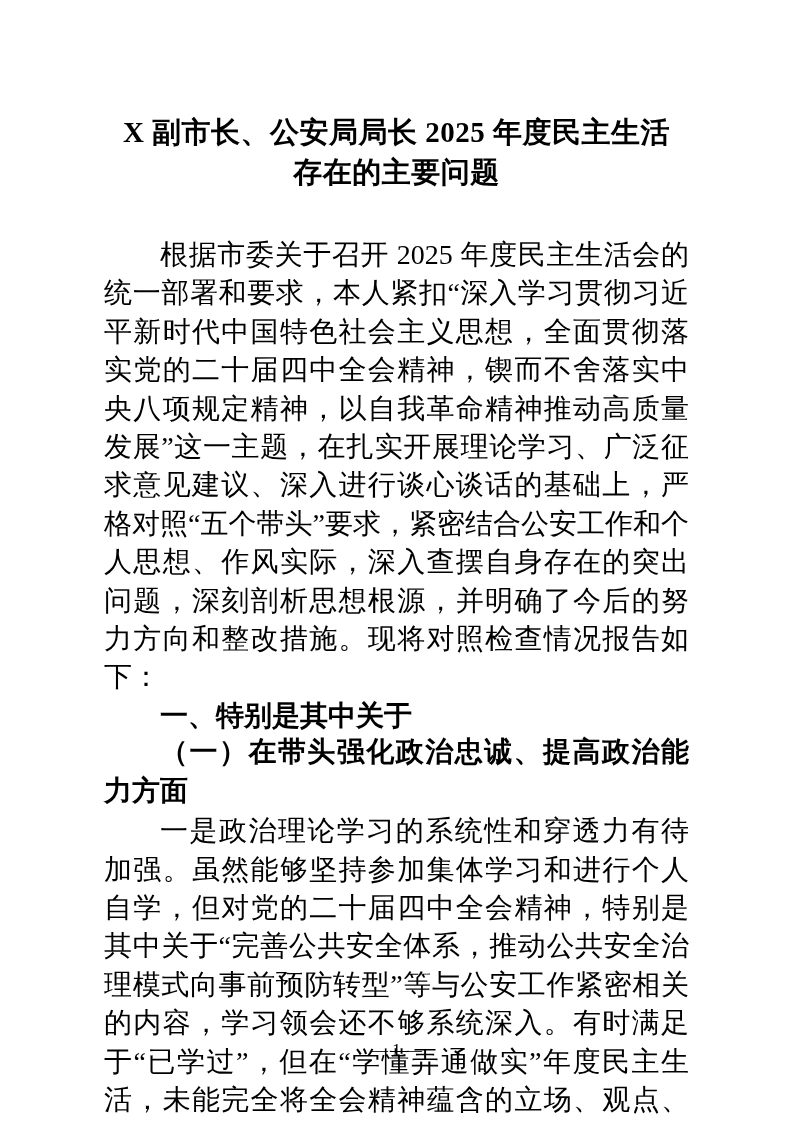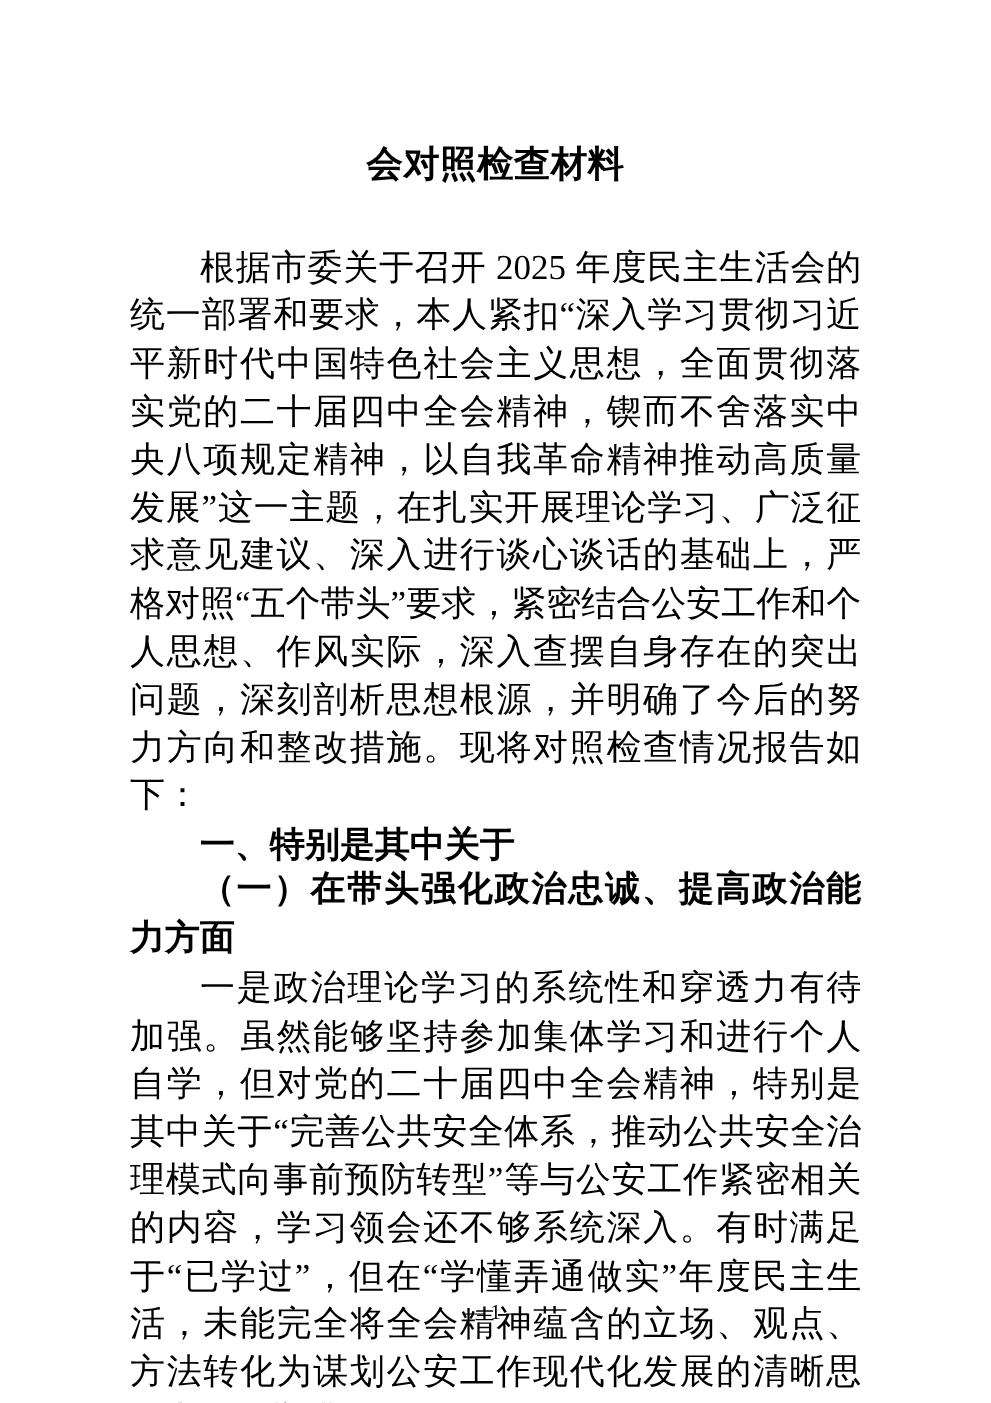--- a/index.html
+++ b/index.html
@@ -61,21 +61,22 @@
     font-size: 17px;
     color: #000000;
   }
 </style>
 </head>
 <body>
 
 <div class="page">
 
   <div class="doc-title">
-    <div>会对照检查材料</div>
+    <div>X 副市长、公安局局长 2025 年度民主生活</div>
+    <div>存在的主要问题</div>
   </div>
 
   <div class="content">
     <p class="para">根据市委关于召开 2025 年度民主生活会的统一部署和要求，本人紧扣“深入学习贯彻习近平新时代中国特色社会主义思想，全面贯彻落实党的二十届四中全会精神，锲而不舍落实中央八项规定精神，以自我革命精神推动高质量发展”这一主题，在扎实开展理论学习、广泛征求意见建议、深入进行谈心谈话的基础上，严格对照“五个带头”要求，紧密结合公安工作和个人思想、作风实际，深入查摆自身存在的突出问题，深刻剖析思想根源，并明确了今后的努力方向和整改措施。现将对照检查情况报告如下：</p>
 
     <p class="heading-1">一、特别是其中关于</p>
 
     <p class="heading-2">（一）在带头强化政治忠诚、提高政治能力方面</p>
 
 

